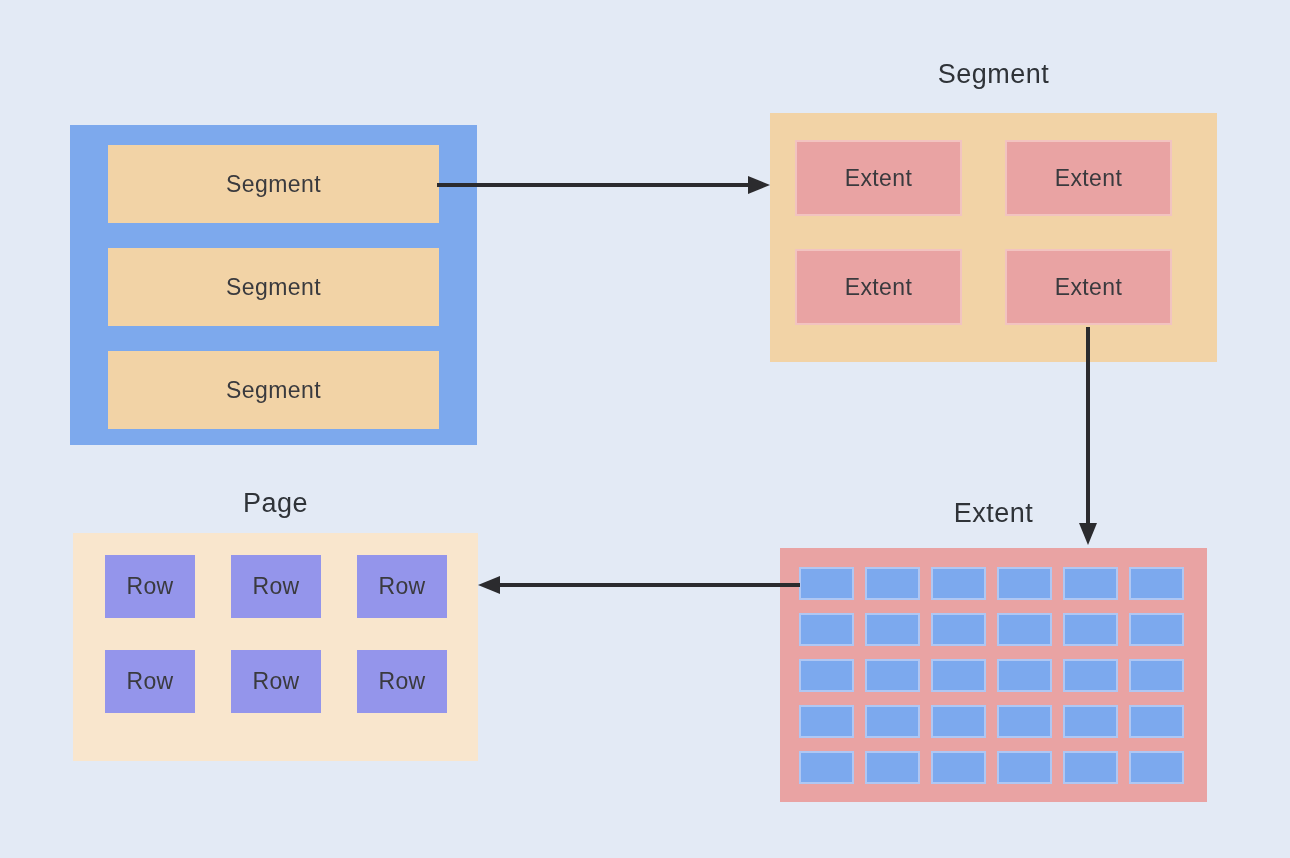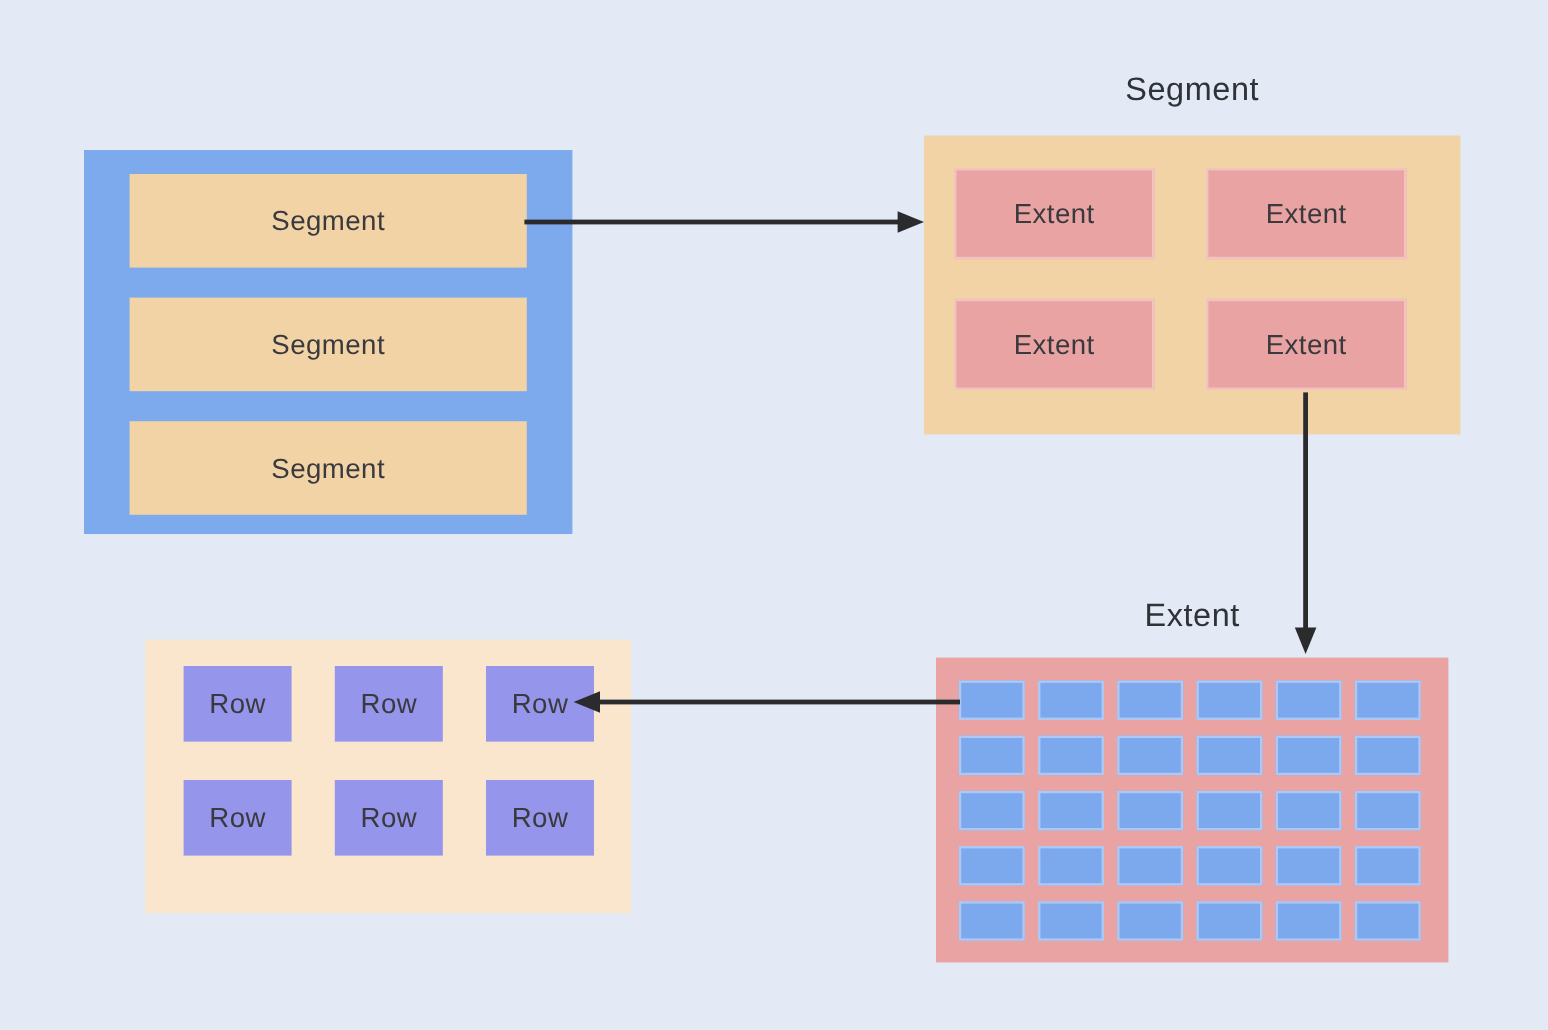--- a/index.html
+++ b/index.html
@@ -84,21 +84,20 @@
     position: absolute; left: 73px; top: 533px;
     width: 405px; height: 228px;
     background: var(--page-fill, #F9E6CD);
     box-sizing: border-box;
     padding: 22px 0 0 32px;
     display: grid;
     grid-template-columns: repeat(3, 90px);
     grid-auto-rows: 63px;
     column-gap: 36px; row-gap: 32px;
     align-content: start;
-    margin-left: 48px;
   }
   .row-box {
     background: var(--row-fill, #9495EB);
     display: flex; align-items: center; justify-content: center;
   }
   
   .arrow-line { position: absolute; background: var(--arrow, #2B2B2E); }
   .arrow-head { position: absolute; width: 0; height: 0; }
   #arrow1-line { left: 437px; top: 183px; width: 312px; height: 4px; }
   #arrow1-head {
@@ -127,20 +126,21 @@
   #extent-title     { left: 780px; top: 498px; width: 427px; }
   #page-title       { left: 73px;  top: 488px; width: 405px; }
 </style>
 </head>
 <body>
 
 <div id="stage">
 
   <div class="title" id="segment-title">Segment</div>
   <div class="title" id="extent-title">Extent</div>
+  <div class="title" id="page-title">Page</div>
 
   <div id="tablespace">
 
       <div class="segment-bar">
         <span class="label">Segment</span>
       </div>
 
       <div class="segment-bar">
         <span class="label">Segment</span>
       </div>

